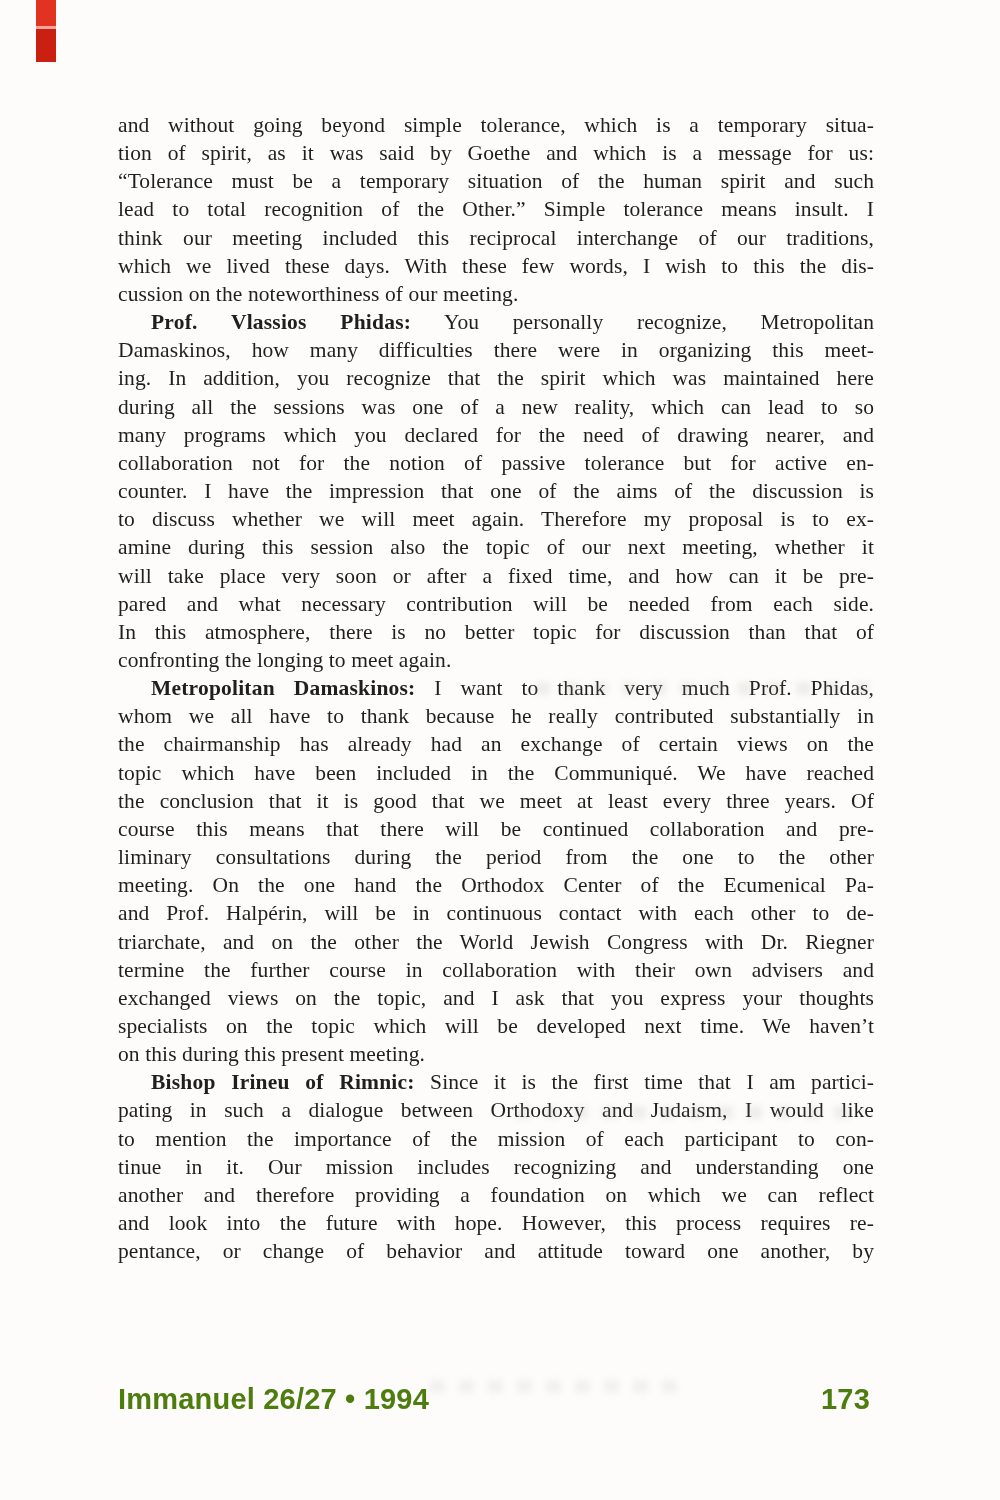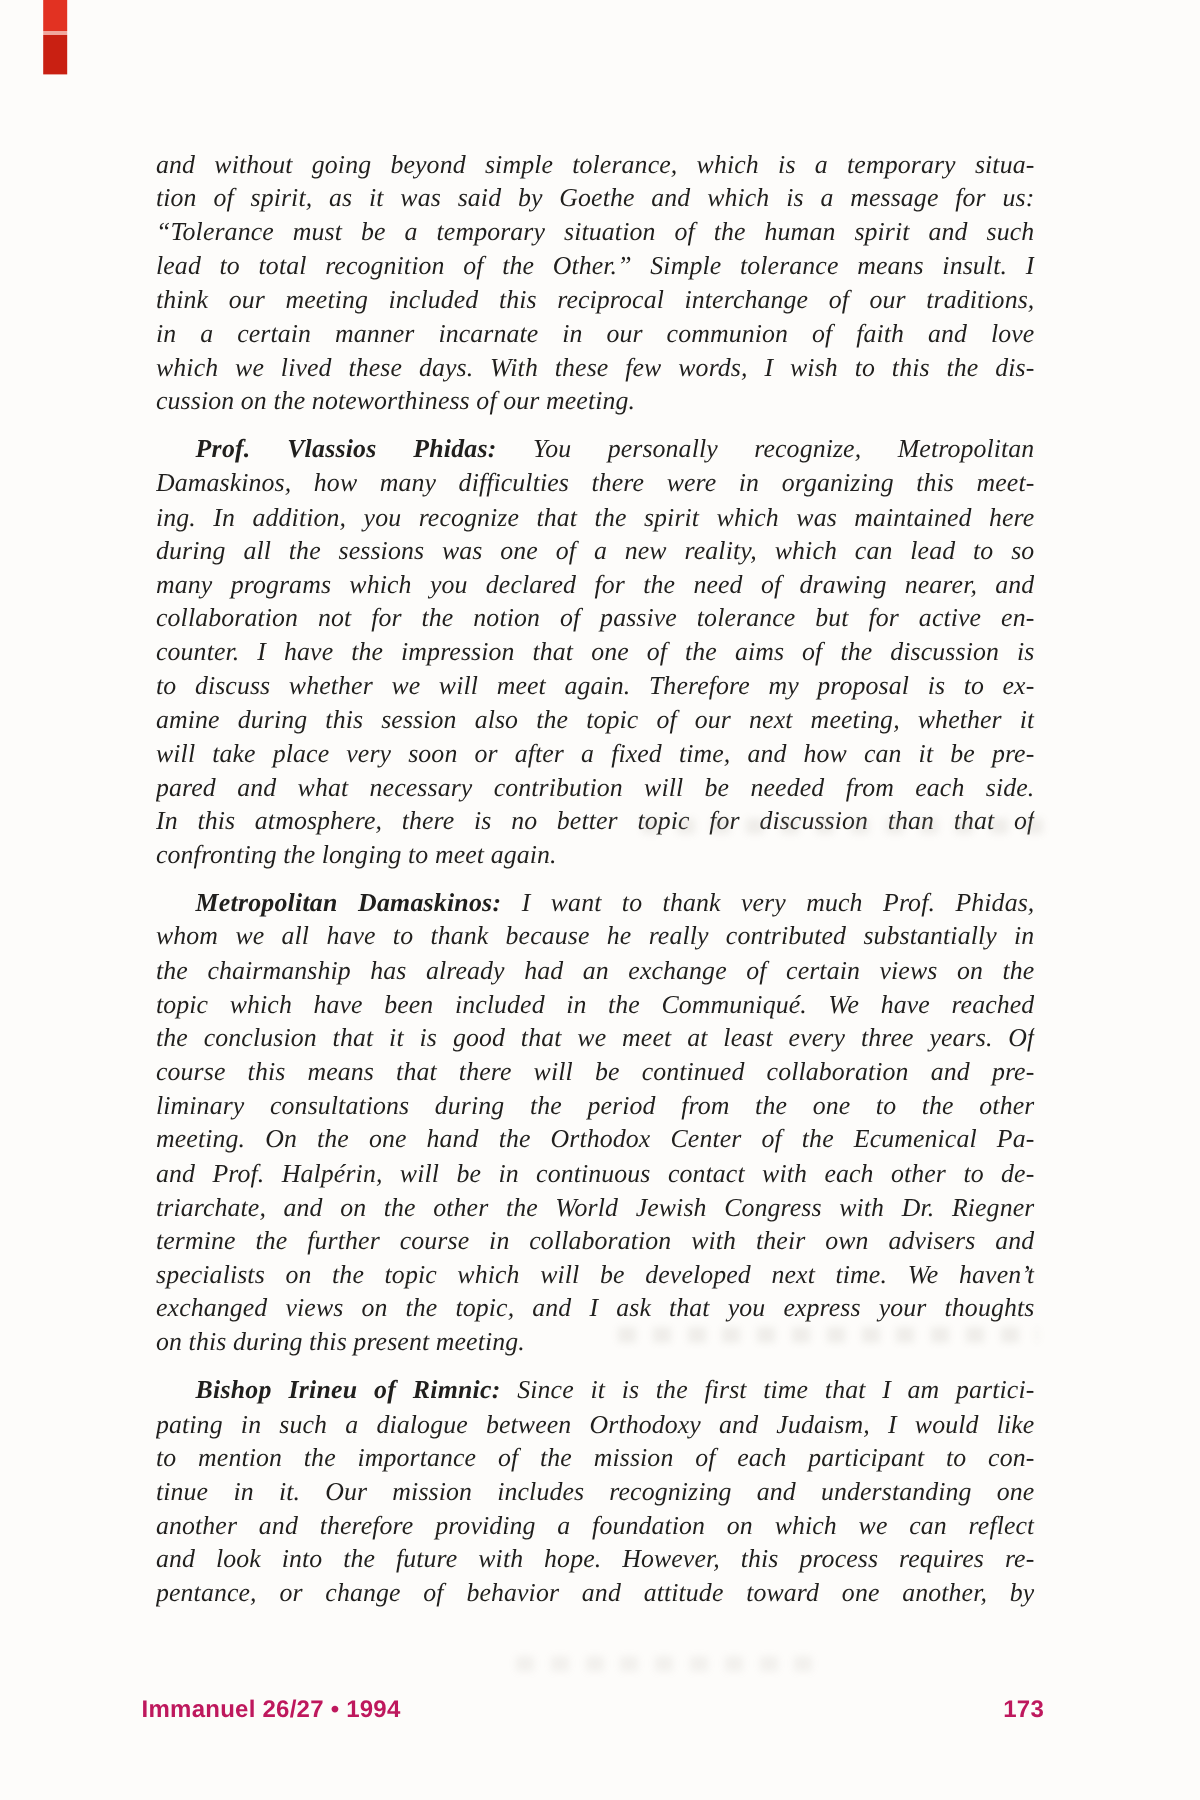--- a/index.html
+++ b/index.html
@@ -15,21 +15,21 @@
   
   .red-mark{
     position:absolute;left:36px;top:0;width:20px;height:62px;
   }
   
   .text-block{
     position:absolute;left:118px;top:111px;width:756px;
     font-size:21.5px;line-height:28.15px;
     letter-spacing:0.1px;
   }
-  .para{margin:12px;font-style:italic;}
+  .para{margin:0;}
   .line{
     text-align:justify;
     text-align-last:justify;
     white-space:normal;
     overflow:hidden;
   }
   .line.flush{text-align-last:left;}
   .line.indent{text-indent:33px;}
   .line b{font-weight:bold;letter-spacing:0.2px;}
   
@@ -38,44 +38,43 @@
     background:repeating-linear-gradient(90deg, rgba(172,166,156,0.38) 0 15px, transparent 15px 29px);
     filter:blur(3px);
     opacity:0.45;
     pointer-events:none;
   }
   .smudge.s1{left:535px;top:682px;width:340px;}
   .smudge.s2{left:515px;top:1106px;width:350px;}
   .smudge.s3{left:430px;top:1380px;width:260px;opacity:0.35;}
   
   .footer{
-    position:absolute;left:118px;top:1414px;width:752px;
+    position:absolute;left:118px;top:1383px;width:752px;
     display:flex;justify-content:space-between;align-items:baseline;
     font-family:"Liberation Sans",sans-serif;
     font-weight:bold;
-    font-size:20px;
-    color:#be185d;
+    font-size:29px;
+    color:#4d7c0f;
     letter-spacing:0.2px;
   }
 </style>
 </head>
 <body style="background: rgb(253, 252, 250); color: rgb(32, 31, 29);">
 
 <div class="page">
 
   <div class="red-mark" style="background: linear-gradient(rgb(226, 50, 34) 0px, rgb(226, 50, 34) 26px, rgb(240, 167, 157) 26px, rgb(240, 167, 157) 29px, rgb(201, 32, 18) 29px, rgb(201, 32, 18) 100%);"></div>
 
   <div class="text-block">
       <div class="para">
         <div class="line">and without going beyond simple tolerance, which is a temporary situa-</div>
         <div class="line">tion of spirit, as it was said by Goethe and which is a message for us:</div>
         <div class="line">“Tolerance must be a temporary situation of the human spirit and such</div>
         <div class="line">lead to total recognition of the Other.” Simple tolerance means insult. I</div>
         <div class="line">think our meeting included this reciprocal interchange of our traditions,</div>
-        <div class="line">in a certain manner incarnate in our communion of faith and love</div>
         <div class="line">which we lived these days. With these few words, I wish to this the dis-</div>
         <div class="line flush">cussion on the noteworthiness of our meeting.</div>
       </div>
       <div class="para">
         <div class="line indent"><b>Prof. Vlassios Phidas:</b> You personally recognize, Metropolitan</div>
         <div class="line">Damaskinos, how many difficulties there were in organizing this meet-</div>
         <div class="line">ing. In addition, you recognize that the spirit which was maintained here</div>
         <div class="line">during all the sessions was one of a new reality, which can lead to so</div>
         <div class="line">many programs which you declared for the need of drawing nearer, and</div>
         <div class="line">collaboration not for the notion of passive tolerance but for active en-</div>
@@ -92,22 +91,22 @@
         <div class="line">whom we all have to thank because he really contributed substantially in</div>
         <div class="line">the chairmanship has already had an exchange of certain views on the</div>
         <div class="line">topic which have been included in the Communiqué. We have reached</div>
         <div class="line">the conclusion that it is good that we meet at least every three years. Of</div>
         <div class="line">course this means that there will be continued collaboration and pre-</div>
         <div class="line">liminary consultations during the period from the one to the other</div>
         <div class="line">meeting. On the one hand the Orthodox Center of the Ecumenical Pa-</div>
         <div class="line">and Prof. Halpérin, will be in continuous contact with each other to de-</div>
         <div class="line">triarchate, and on the other the World Jewish Congress with Dr. Riegner</div>
         <div class="line">termine the further course in collaboration with their own advisers and</div>
+        <div class="line">exchanged views on the topic, and I ask that you express your thoughts</div>
         <div class="line">specialists on the topic which will be developed next time. We haven’t</div>
-        <div class="line">exchanged views on the topic, and I ask that you express your thoughts</div>
         <div class="line flush">on this during this present meeting.</div>
       </div>
       <div class="para">
         <div class="line indent"><b>Bishop Irineu of Rimnic:</b> Since it is the first time that I am partici-</div>
         <div class="line">pating in such a dialogue between Orthodoxy and Judaism, I would like</div>
         <div class="line">to mention the importance of the mission of each participant to con-</div>
         <div class="line">tinue in it. Our mission includes recognizing and understanding one</div>
         <div class="line">another and therefore providing a foundation on which we can reflect</div>
         <div class="line">and look into the future with hope. However, this process requires re-</div>
         <div class="line">pentance, or change of behavior and attitude toward one another, by</div>

